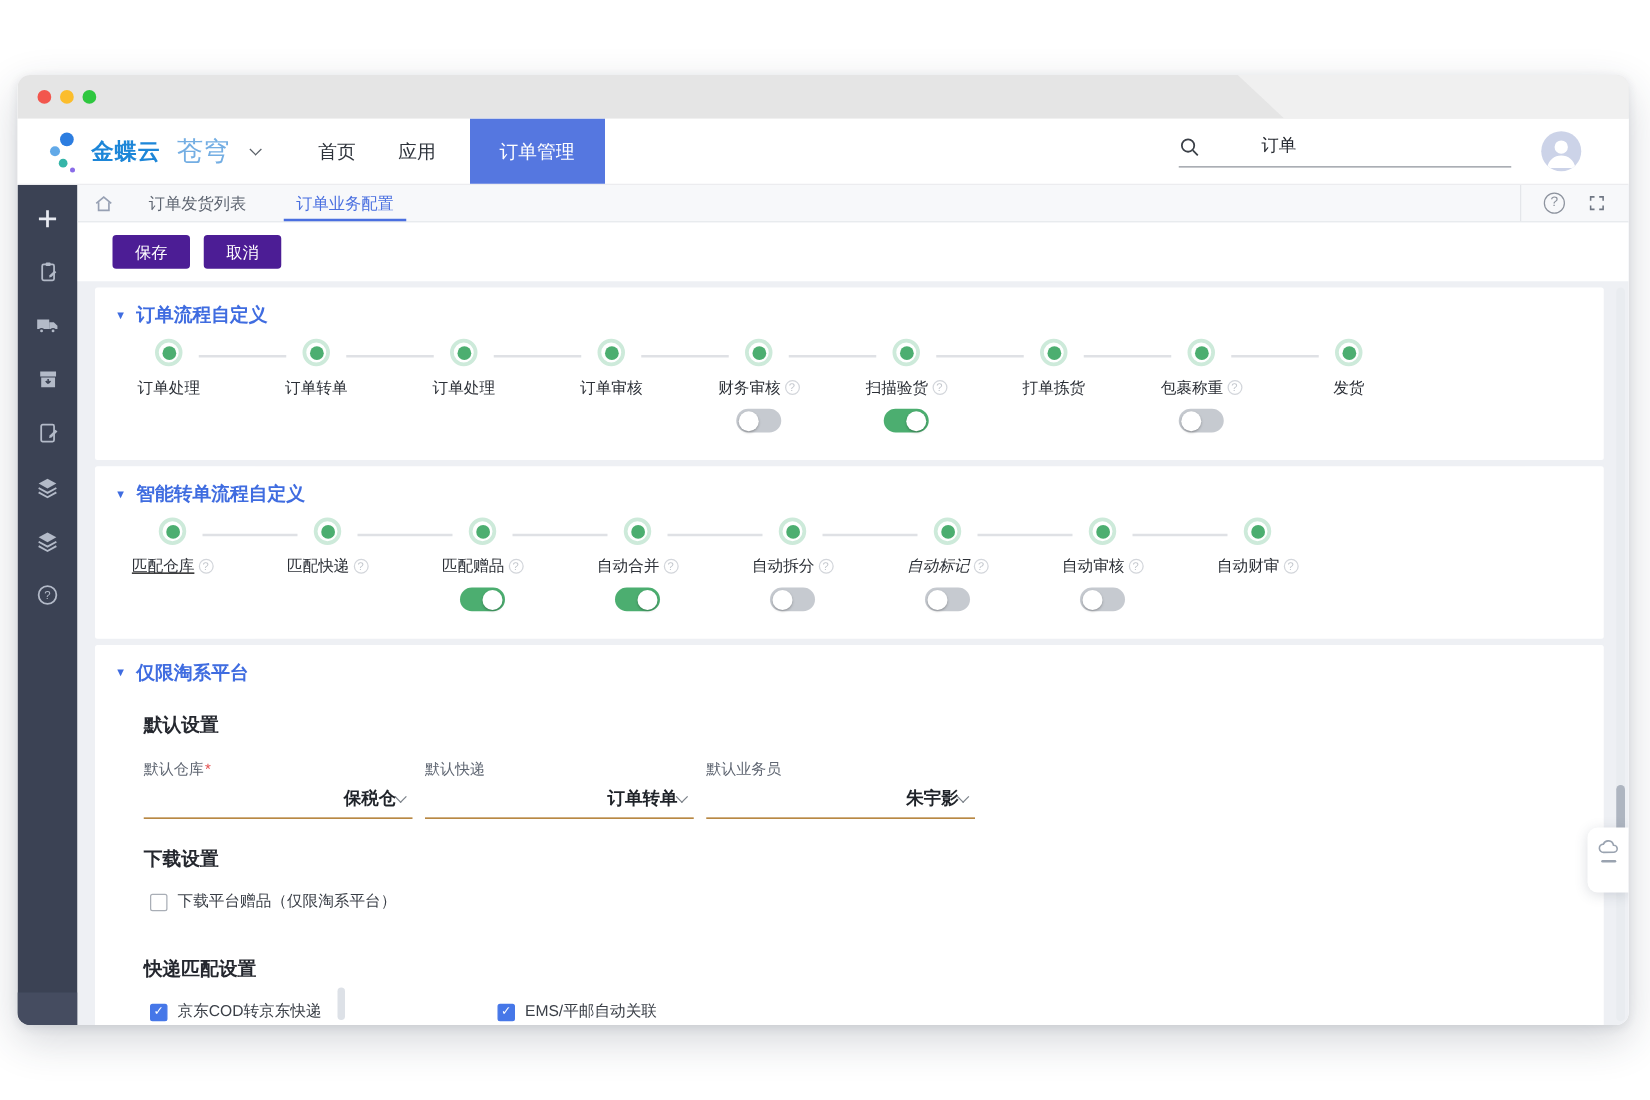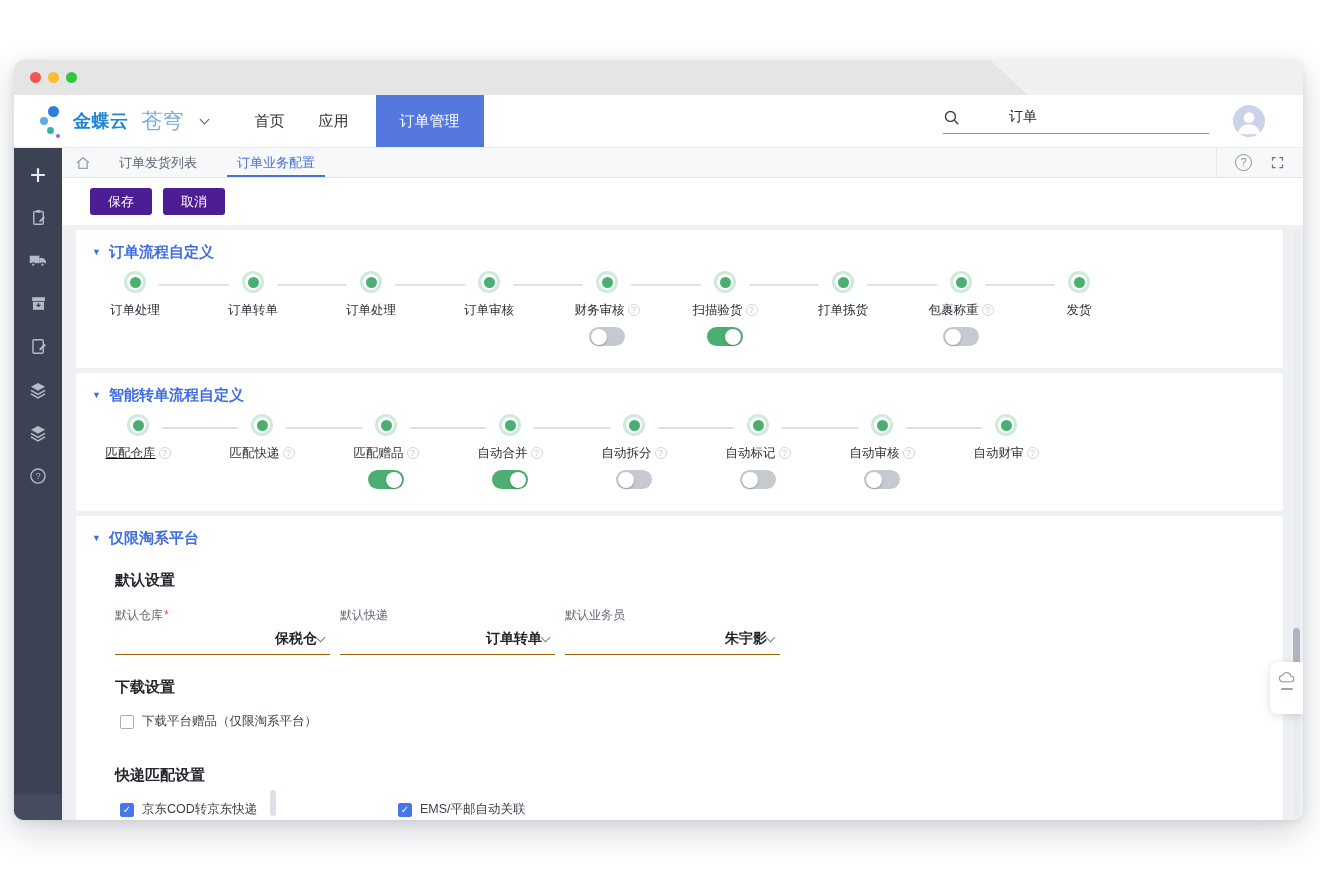--- a/index.html
+++ b/index.html
@@ -370,21 +370,21 @@
               </div>
               <div class="flow-step" style="width: 124px;">
                 <div class="step-circle">
                   <i></i>
                 </div>
                 <div class="step-label">自动拆分<span class="help-dot">?</span></div>
                 <div class="switch off">
                   <span class="knob"></span>
                 </div>
               </div>
-              <div class="flow-step" style="width: 124px;">
+              <div class="flow-step" style="width: 124px; font-style: italic;">
                 <div class="step-circle">
                   <i></i>
                 </div>
                 <div class="step-label">自动标记<span class="help-dot">?</span></div>
                 <div class="switch off">
                   <span class="knob"></span>
                 </div>
               </div>
               <div class="flow-step" style="width: 124px;">
                 <div class="step-circle">

